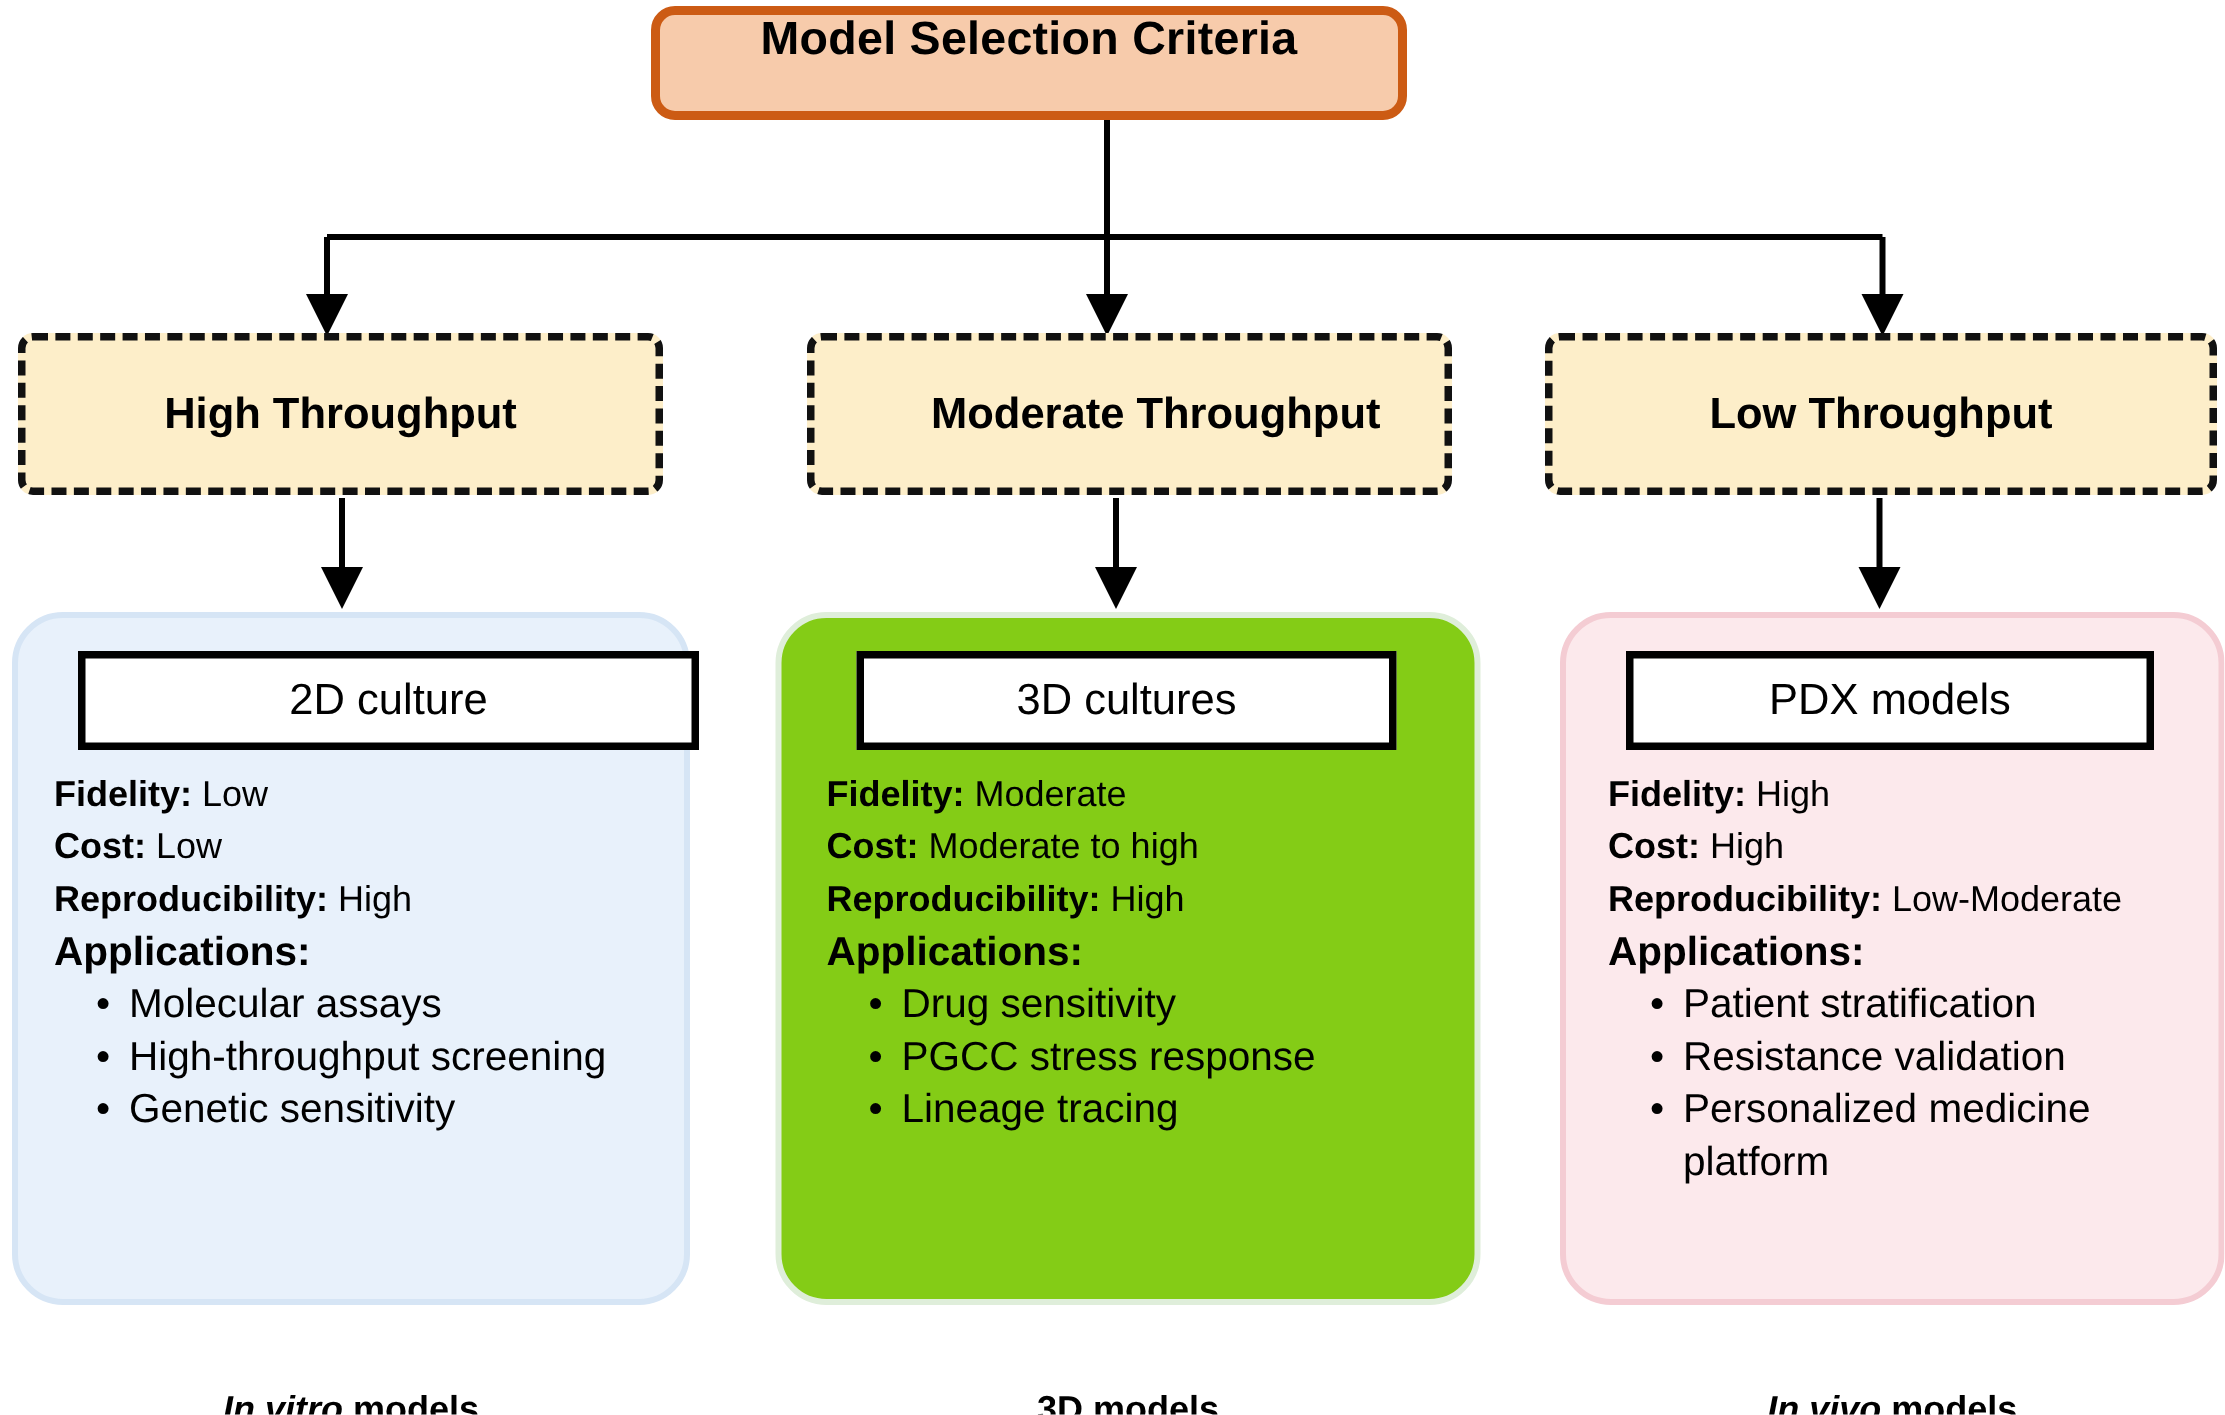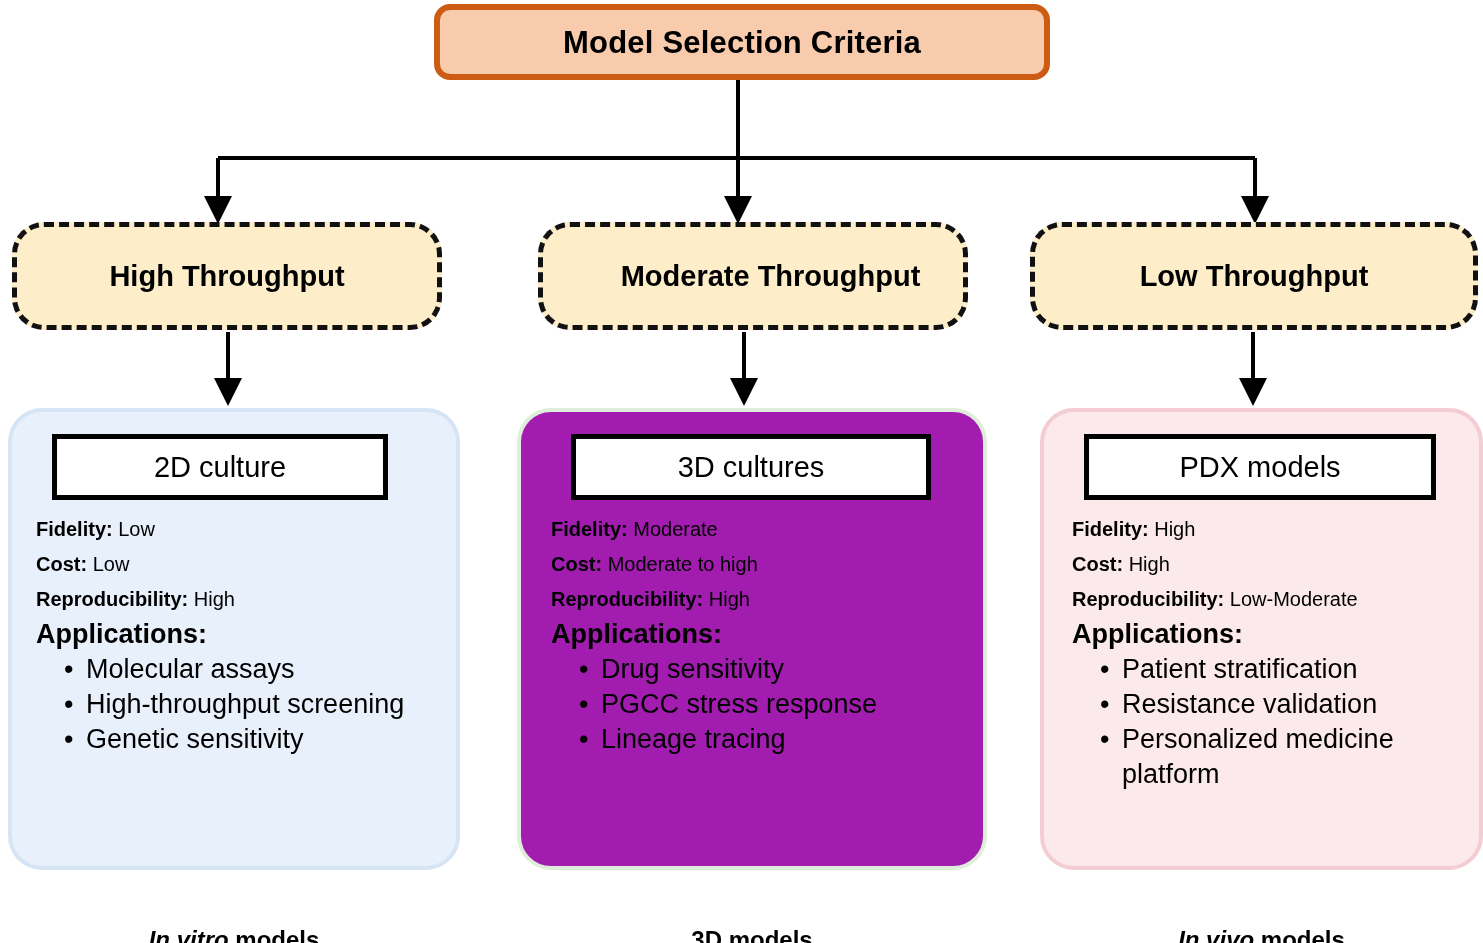--- a/index.html
+++ b/index.html
@@ -18,28 +18,27 @@
     position: relative;
     width: 1483px;
     height: 943px;
   }
 
   
   .root-box {
     position: absolute;
     left: 434px;
     top: 4px;
-    width: 616px;
+    width: 504px;
     height: 76px;
     box-sizing: border-box;
     background: #f7cbab;
     border: 6px solid #cc5b14;
     border-radius: 16px;
     display: flex;
-    align-items: center;
     justify-content: center;
   }
   .root-box .label {
     font-size: 31px;
     font-weight: bold;
     letter-spacing: 0.2px;
     line-height: 1;
   }
 
   
@@ -53,21 +52,21 @@
   }
 
   
   .dash-box {
     position: absolute;
     top: 222px;
     height: 108px;
     box-sizing: border-box;
     background: #fdeec9;
     border: 5px dashed #111111;
-    border-radius: 32px;
+    border-radius: 10px;
     display: flex;
     align-items: center;
     justify-content: center;
   }
   .dash-box .label {
     font-size: 29px;
     font-weight: bold;
     line-height: 1;
   }
   #dash-1 { left: 12px;   width: 430px; }
@@ -83,58 +82,58 @@
     border-width: 4px;
     border-style: solid;
     padding: 0;
   }
   #panel-1 {
     left: 8px; width: 452px; height: 462px;
     background: #e8f1fb; border-color: #d6e5f5;
   }
   #panel-2 {
     left: 517px; width: 470px; height: 462px;
-    background: #a21caf; border-color: #dfeeda;
+    background: #84cc16; border-color: #dfeeda;
   }
   #panel-3 {
     left: 1040px; width: 443px; height: 462px;
     background: #fce9ec; border-color: #f4ccd3;
   }
 
   .title-box {
     position: absolute;
     top: 22px;
     height: 66px;
     box-sizing: border-box;
     background: #ffffff;
     border: 5px solid #000000;
     display: flex;
     align-items: center;
     justify-content: center;
   }
-  #panel-1 .title-box { left: 40px;  width: 336px; }
+  #panel-1 .title-box { left: 40px;  width: 414px; }
   #panel-2 .title-box { left: 50px;  width: 360px; }
   #panel-3 .title-box { left: 40px;  width: 352px; }
   .title-box .label {
     font-size: 29px;
     font-weight: normal;
     line-height: 1;
   }
 
   .panel-body {
     position: absolute;
     top: 100px;
     left: 24px;
     right: 12px;
   }
   #panel-2 .panel-body { left: 30px; }
   #panel-3 .panel-body { left: 28px; }
 
   .attr-line {
-    font-size: 20px;
+    font-size: 24px;
     line-height: 35px;
     white-space: normal;
   }
   .attr-line .k { font-weight: bold; }
   .attr-line .v { font-weight: normal; }
 
   .apps-head {
     font-size: 27px;
     line-height: 35px;
     font-weight: bold;

